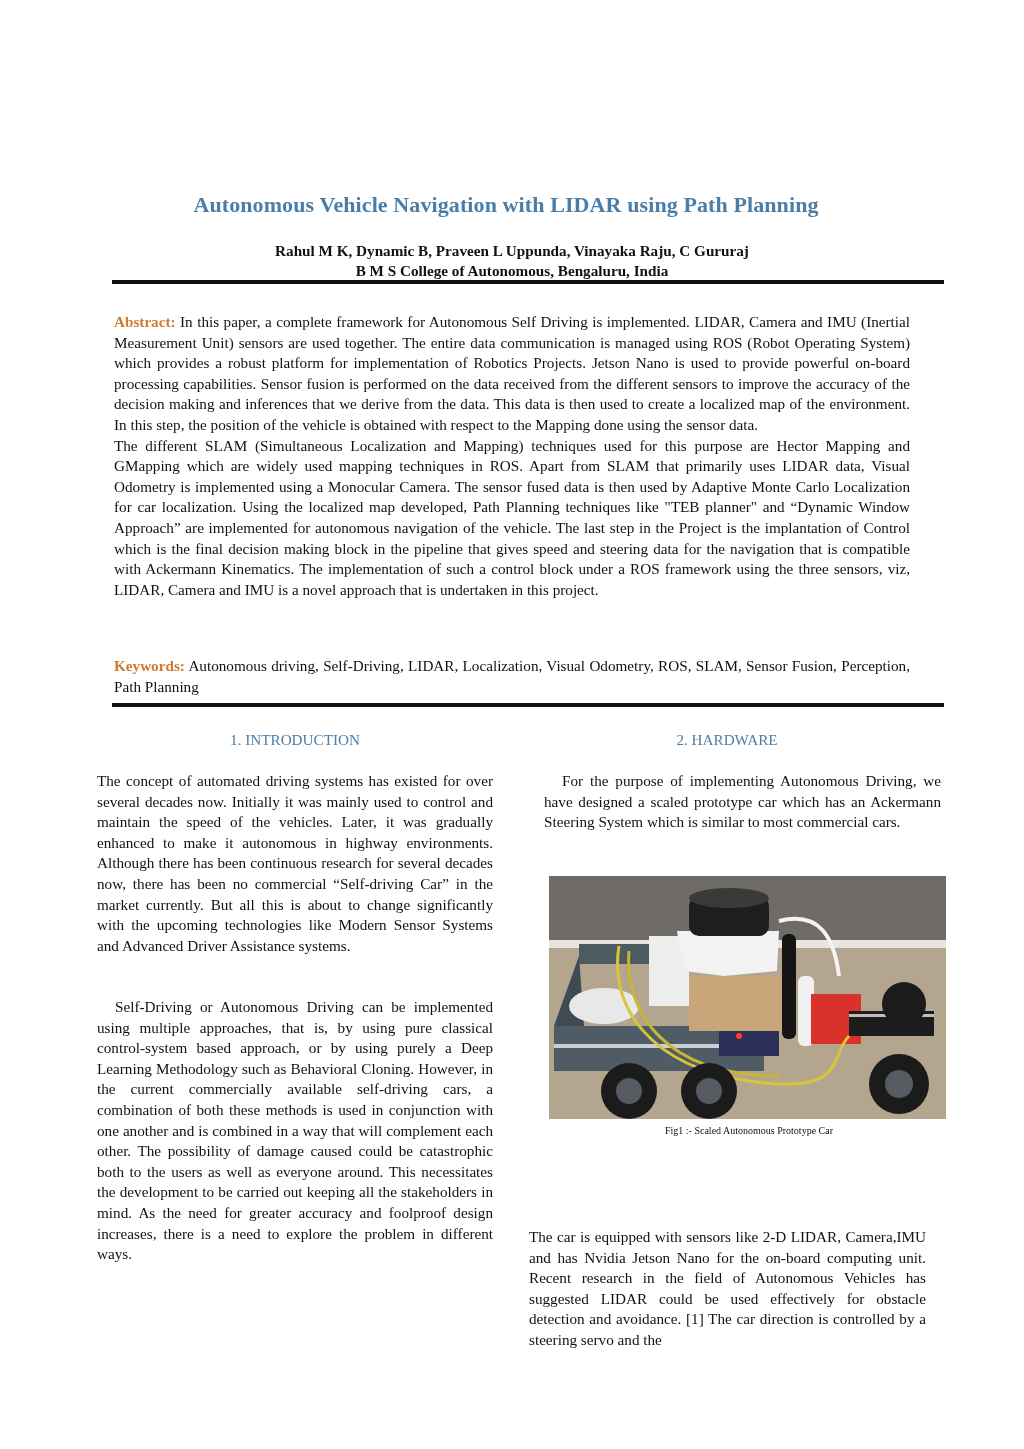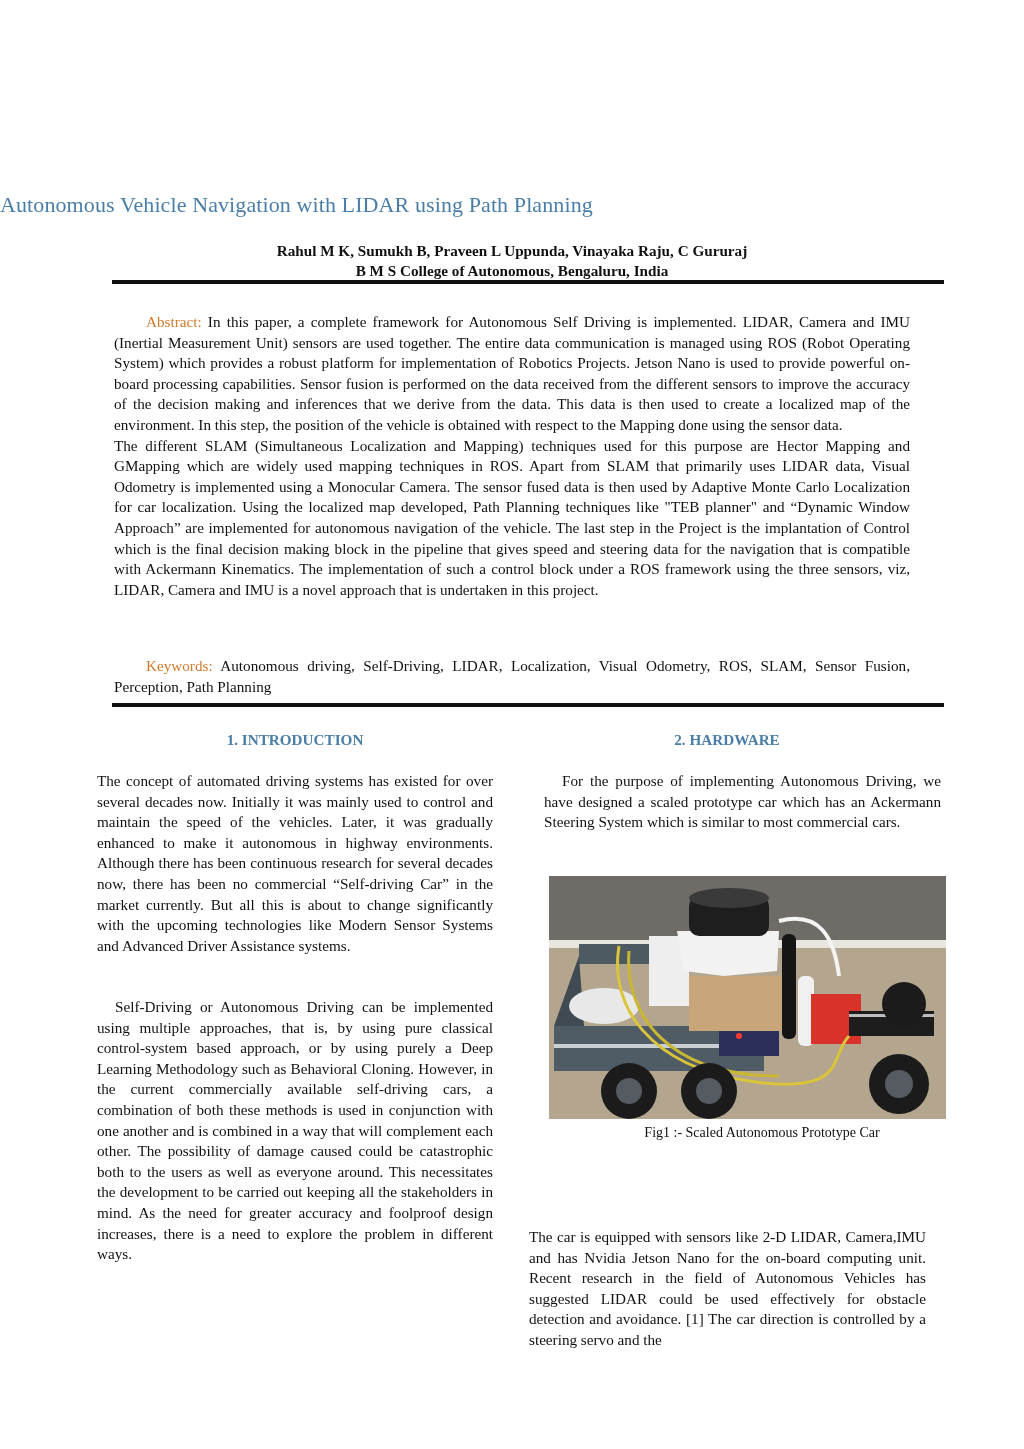--- a/index.html
+++ b/index.html
@@ -1,49 +1,49 @@
 <!DOCTYPE html>
 <html><head>
   <meta charset="utf-8">
   <style>
     html, body { margin: 0; padding: 0; background: #ffffff; }
     body { width: 1024px; height: 1449px; position: relative; overflow: hidden;
            font-family: "Liberation Serif", "DejaVu Serif", serif; color: #111; }
     .abs { position: absolute; }
-    #title { left: 0; width: 1012px; top: 192px; text-align: left;
-             font-size: 22px; font-weight: normal; color: #4a7ea8; letter-spacing: 0.1px; }
+    #title { left: 0; width: 1012px; top: 192px; text-align: center;
+             font-size: 22px; font-weight: bold; color: #4a7ea8; letter-spacing: 0.1px; }
     #authors { left: 0; width: 1024px; top: 241px; text-align: center;
                font-size: 15.2px; font-weight: bold; line-height: 20px; }
     .rule { left: 112px; width: 832px; height: 4px; background: #111; }
     #rule1 { top: 280px; }
     #rule2 { top: 703px; }
     #abstract { left: 114px; width: 796px; top: 312px; font-size: 15.2px; line-height: 20.6px;
                 text-align: justify; }
     #abstract p { margin: 0; }
-    .label { color: #d07a2c; font-weight: normal; margin-left: 32px; }
+    .label { color: #d07a2c; font-weight: bold; }
     #keywords { left: 114px; width: 796px; top: 656px; font-size: 15.2px; line-height: 20.6px;
                 text-align: justify; }
-    .sec-head { font-size: 15.2px; font-weight: bold; color: #4a7ea8; text-align: center; }
+    .sec-head { font-size: 15.2px; font-weight: normal; color: #4a7ea8; text-align: center; }
     #h-intro { left: 97px; width: 396px; top: 731px; }
     #h-hw { left: 528px; width: 398px; top: 731px; }
     .col { font-size: 15.2px; line-height: 20.6px; text-align: justify; }
     #intro-p1 { left: 97px; width: 396px; top: 771px; }
     #intro-p2 { left: 97px; width: 396px; top: 997px; text-indent: 18px; }
     #hw-p1 { left: 529px; width: 397px; top: 771px; text-indent: 18px; margin-left: 15px; }
     #hw-p2 { left: 529px; width: 397px; top: 1227px; }
     #figure { left: 549px; top: 876px; width: 397px; height: 243px; overflow: hidden; background: #8d8984; }
-    #caption { left: 556px; width: 412px; top: 1125px; text-align: center; font-size: 14px; }
+    #caption { left: 543px; width: 412px; top: 1125px; text-align: center; font-size: 10px; }
   </style>
 </head>
 <body>
 
 <div class="abs" id="title">Autonomous Vehicle Navigation with LIDAR using Path Planning</div>
 
 <div class="abs" id="authors">
-  <div>Rahul M K, Sumukh B, Praveen L Uppunda, Vinayaka Raju, C Gururaj</div>
+  <div>Rahul M K, Dynamic B, Praveen L Uppunda, Vinayaka Raju, C Gururaj</div>
   <div>B M S College of Autonomous, Bengaluru, India</div>
 </div>
 
 <div class="abs rule" id="rule1"></div>
 
 <div class="abs" id="abstract">
   <p><span class="label">Abstract:</span> <span>In this paper, a complete framework for Autonomous Self Driving is implemented. LIDAR, Camera and IMU (Inertial Measurement Unit) sensors are used together. The entire data communication is managed using ROS (Robot Operating System) which provides a robust platform for implementation of Robotics Projects. Jetson Nano is used to provide powerful on-board processing capabilities. Sensor fusion is performed on the data received from the different sensors to improve the accuracy of the decision making and inferences that we derive from the data. This data is then used to create a localized map of the environment. In this step, the position of the vehicle is obtained with respect to the Mapping done using the sensor data.</span></p>
   <p>The different SLAM (Simultaneous Localization and Mapping) techniques used for this purpose are Hector Mapping and GMapping which are widely used mapping techniques in ROS. Apart from SLAM that primarily uses LIDAR data, Visual Odometry is implemented using a Monocular Camera. The sensor fused data is then used by Adaptive Monte Carlo Localization for car localization. Using the localized map developed, Path Planning techniques like "TEB planner" and “Dynamic Window Approach” are implemented for autonomous navigation of the vehicle. The last step in the Project is the implantation of Control which is the final decision making block in the pipeline that gives speed and steering data for the navigation that is compatible with Ackermann Kinematics. The implementation of such a control block under a ROS framework using the three sensors, viz, LIDAR, Camera and IMU is a novel approach that is undertaken in this project.</p>
 </div>
 

